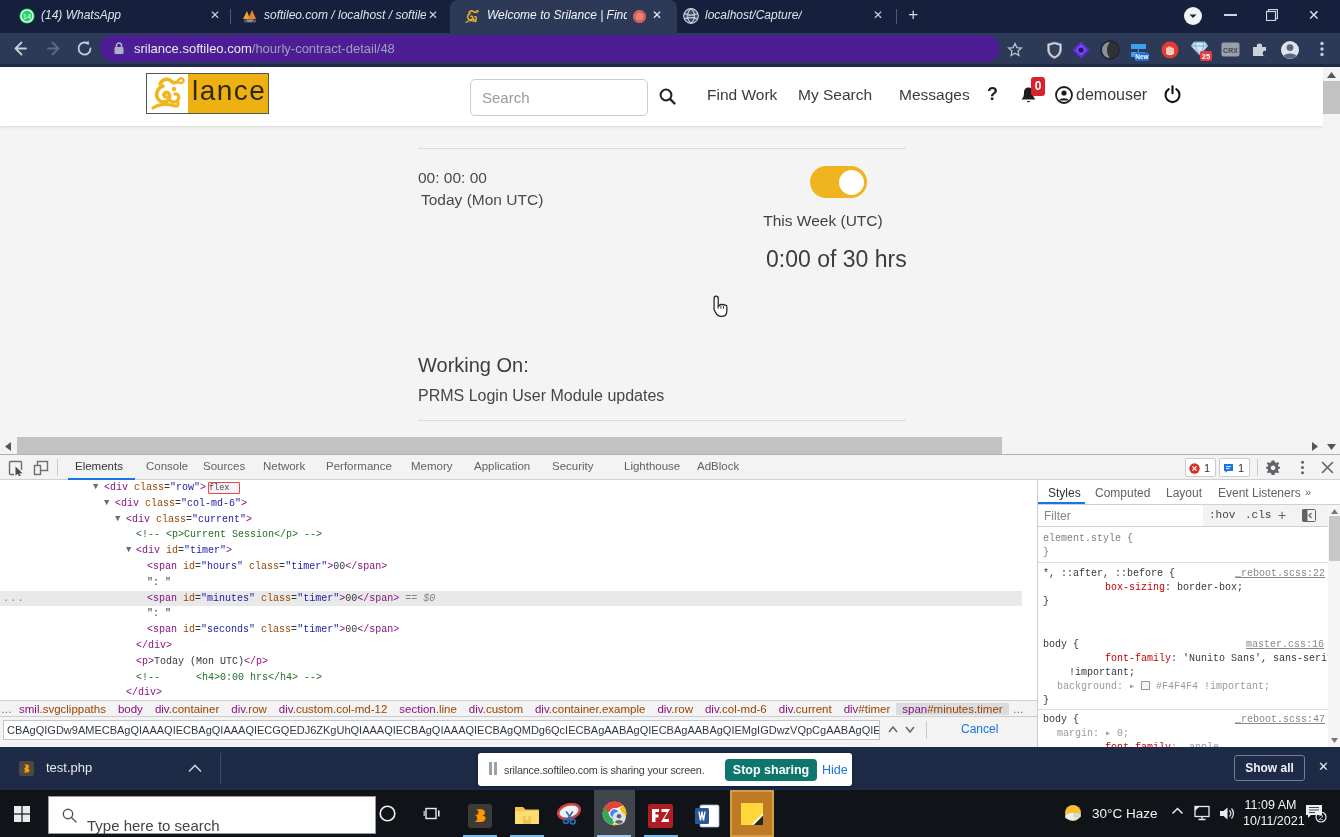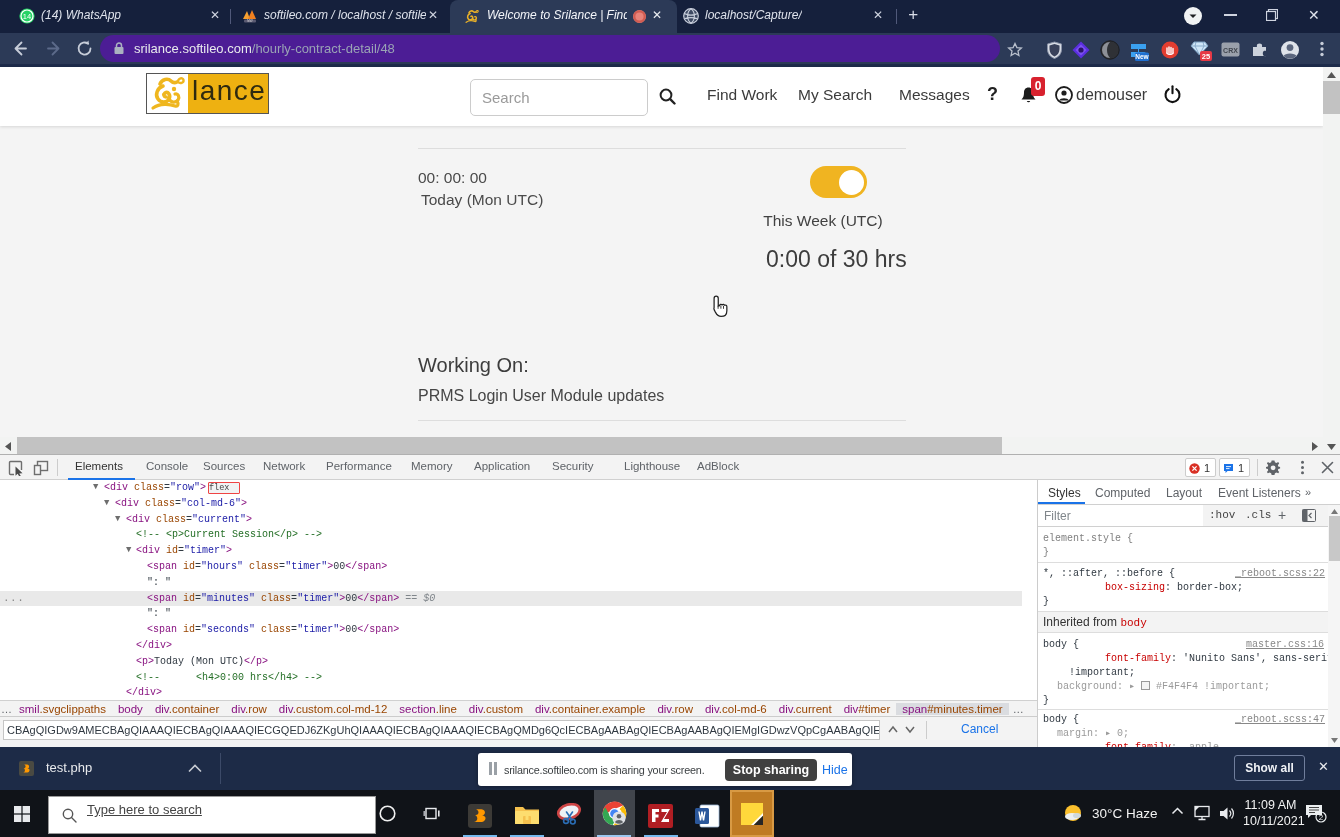--- a/index.html
+++ b/index.html
@@ -394,23 +394,20 @@
         </svg>
     </div>
     <div class="scode" style="top:52px;"><span style="color:#808080;">element.style {</span></div>
     <div class="scode" style="top:66px;"><span style="color:#808080;">}</span></div>
     <div style="position:absolute;left:0;top:82px;width:290px;height:1px;background:#ddd;"></div>
     <div class="scode" style="top:87px;">*, ::after, ::before {<span class="slink" style="left:192px;">_reboot.scss:22</span></div>
     <div class="scode" style="top:101px;">
         <span style="position:absolute;left:14px;"><span class="prop">box-sizing</span>: border-box;</span>
       </div>
     <div class="scode" style="top:115px;">}</div>
-    <div style="position:absolute;left:0;top:131px;width:290px;height:22px;background:#f3f3f3;border-top:1px solid #ddd;border-bottom:1px solid #ddd;">
-      <div style="position:absolute;left:5px;top:3px;font-size:12px;color:#333;">Inherited from <span style="color:#c80000;font-family:'Liberation Mono',monospace;font-size:11px;">body</span></div>
-    </div>
     <div class="scode" style="top:158px;">body {<span class="slink" style="left:203px;">master.css:16</span></div>
     <div class="scode" style="top:172px;">
         <span style="position:absolute;left:14px;"><span class="prop">font-family</span>: 'Nunito Sans', sans-serif</span>
       </div>
     <div class="scode" style="top:186px;">
         <span style="position:absolute;left:26px;">!important;</span>
       </div>
     <div class="scode" style="top:200px;">
         <span style="position:absolute;left:14px;color:#9a9a9a;">background: ▸ <span style="display:inline-block;width:9px;height:9px;border:1px solid #999;background:#f4f4f4;vertical-align:-1px;"></span> #F4F4F4 !important;</span>
       </div>
@@ -442,39 +439,39 @@
   <div class="abs" style="left:46px;top:13px;font-size:13px;color:#e8eaed;">test.php</div>
   <svg class="abs" style="left:188px;top:17px" width="14" height="9" viewBox="0 0 14 9">
       <path d="M1 7.5 L7 1.5 L13 7.5" fill="none" stroke="#c8ccd4" stroke-width="1.6"></path>
     </svg>
   <div class="abs" style="left:220px;top:6px;width:1px;height:31px;background:#3c4a68;"></div>
 
   <div class="abs" style="left:478px;top:6px;width:374px;height:33px;background:#fff;border-radius:3px;box-shadow:0 1px 4px rgba(0,0,0,0.35);">
     <div class="abs" style="left:11px;top:9px;width:2.5px;height:13px;background:#9aa0a6;"></div>
     <div class="abs" style="left:16px;top:9px;width:2.5px;height:13px;background:#9aa0a6;"></div>
     <div class="abs" style="left:26px;top:10.5px;font-size:10.8px;color:#3c4043;letter-spacing:-0.2px;">srilance.softileo.com is sharing your screen.</div>
-    <div class="abs" style="left:247px;top:6px;width:92px;height:22px;background:#404040;border-radius:4px;color:#fff;font-size:12.5px;font-weight:bold;text-align:center;line-height:22px;">Stop sharing</div>
+    <div class="abs" style="left:247px;top:6px;width:92px;height:22px;background:#0f766e;border-radius:4px;color:#fff;font-size:12.5px;font-weight:bold;text-align:center;line-height:22px;">Stop sharing</div>
     <div class="abs" style="left:344px;top:10px;font-size:12.5px;color:#1a73e8;">Hide</div>
   </div>
   <div class="abs" style="left:1234px;top:8px;width:71px;height:26px;border:1px solid #707e9c;border-radius:3px;color:#f0f2f6;font-size:12px;font-weight:bold;text-align:center;line-height:24px;">Show all</div>
   <div class="abs" style="left:1318px;top:12px;font-size:13px;color:#e8eaed;">✕</div>
 </div>
 <div class="abs" id="taskbar">
   <svg class="abs" style="left:14px;top:16px" width="16" height="16" viewBox="0 0 16 16">
       <rect x="0" y="0" width="7.4" height="7.4" fill="#e8eaed"></rect>
       <rect x="8.6" y="0" width="7.4" height="7.4" fill="#e8eaed"></rect>
       <rect x="0" y="8.6" width="7.4" height="7.4" fill="#e8eaed"></rect>
       <rect x="8.6" y="8.6" width="7.4" height="7.4" fill="#e8eaed"></rect>
     </svg>
   <div class="abs" style="left:48px;top:6px;width:328px;height:38px;background:#fff;border:1px solid #9a9a9a;">
     <svg class="abs" style="left:13px;top:11px" width="15" height="15" viewBox="0 0 15 15">
         <circle cx="6" cy="6" r="4.7" fill="none" stroke="#555" stroke-width="1.4"></circle>
         <path d="M9.5 9.5 L14 14" stroke="#555" stroke-width="1.4" stroke-linecap="round"></path>
       </svg>
-    <div class="abs" style="left:38px;top:5px;font-size:13px;color:#444;text-decoration:underline;">Type here to search</div>
+    <div class="abs" style="left:38px;top:20px;font-size:15px;color:#444;">Type here to search</div>
   </div>
   <svg class="abs" style="left:379px;top:15px" width="17" height="17" viewBox="0 0 17 17">
       <circle cx="8.5" cy="8.5" r="7.3" fill="none" stroke="#f0f0f0" stroke-width="1.6"></circle>
     </svg>
   <svg class="abs" style="left:423px;top:15px" width="18" height="17" viewBox="0 0 18 17">
       <rect x="3" y="3.5" width="10" height="10" fill="none" stroke="#e8eaed" stroke-width="1.4"></rect>
       <rect x="0.5" y="6" width="1.4" height="5" fill="#b9bcc2"></rect>
       <rect x="15" y="6" width="1.4" height="5" fill="#b9bcc2"></rect>
       <rect x="14.2" y="5" width="3" height="7" fill="#101318"></rect>
       <rect x="15" y="5.5" width="1.6" height="6" fill="#e8eaed"></rect>

